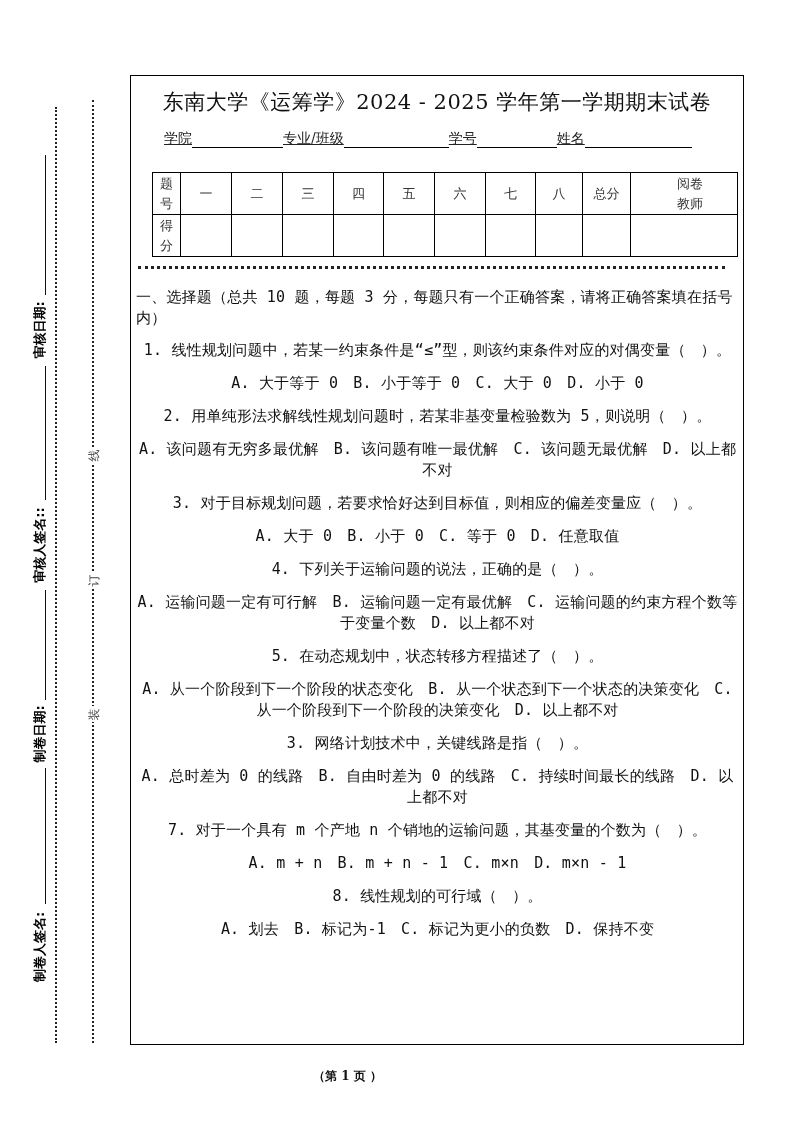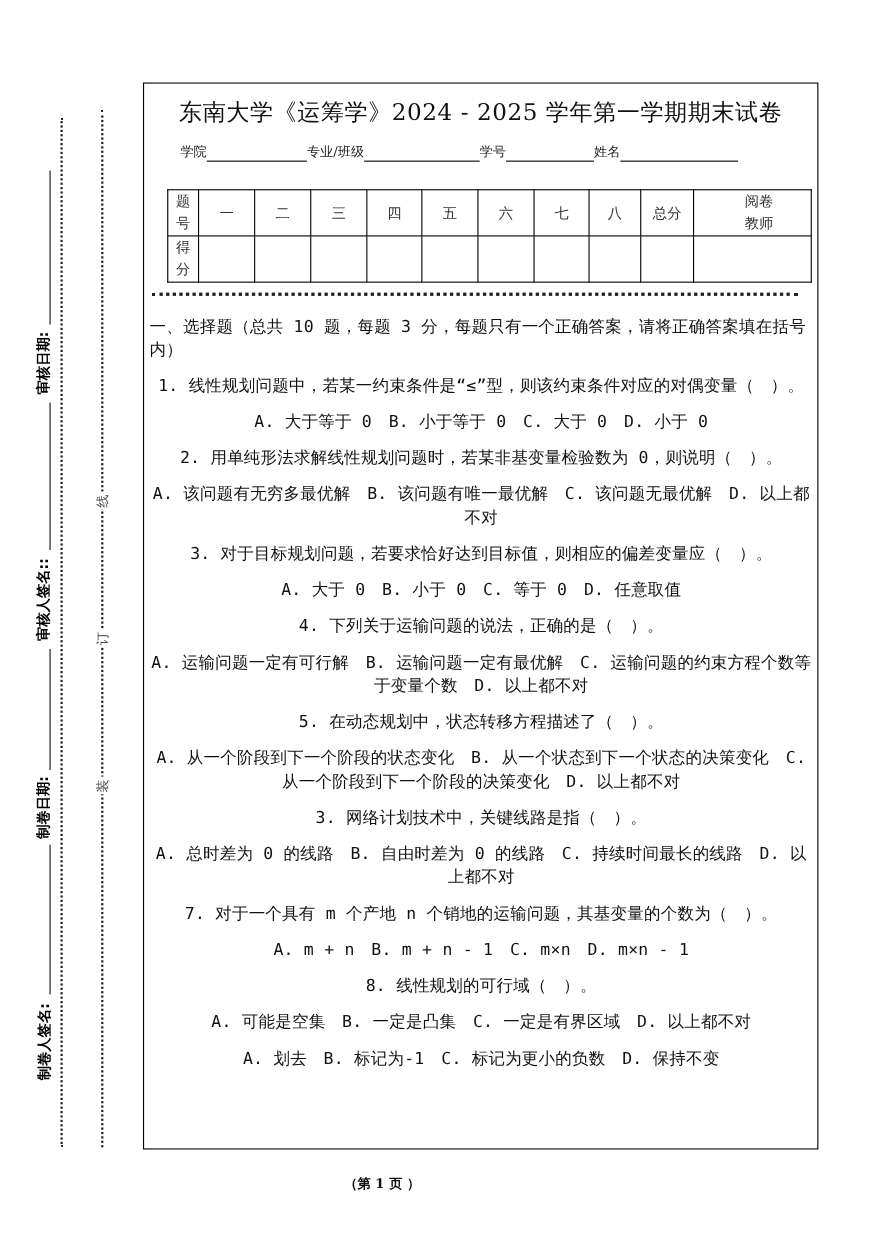--- a/index.html
+++ b/index.html
@@ -12,21 +12,21 @@
   .vlabel { position:absolute; left:29px; width:22px; display:flex; align-items:center; justify-content:center; }
   .vlabel span { display:block; transform:rotate(-90deg); white-space:nowrap;
                  font-family:"DejaVu Sans","Liberation Sans",sans-serif; font-weight:bold; font-size:13px; color:#000; }
   .bind-char { position:absolute; left:86px; width:16px; height:16px; background:#fff;
                display:flex; align-items:center; justify-content:center; }
   .bind-char span { transform:rotate(-90deg); font-size:12px; color:#444; }
 
   
   .frame { position:absolute; left:130px; top:75px; width:614px; height:970px; border:1.5px solid #000; box-sizing:border-box; }
   .title { position:absolute; left:0; right:0; top:12px; text-align:center; font-size:21px; letter-spacing:0.5px; color:#111; }
-  .info { position:absolute; left:33px; top:54px; font-size:12px; display:flex; align-items:flex-end; color:#222; }
+  .info { position:absolute; left:33px; top:54px; font-size:14px; display:flex; align-items:flex-end; color:#222;text-decoration:underline; }
   .info .fld { display:inline-block; border-bottom:1px solid #000; height:12px; }
   .info .lbl { white-space:nowrap; }
 
   table.score { position:absolute; left:21px; top:96px; border-collapse:collapse; font-size:13px; color:#333; }
   table.score td { border:1px solid #000; text-align:center; vertical-align:middle; padding:0; }
   table.score tr { height:42px; }
   .stack { line-height:20px; }
   .sep { position:absolute; left:7px; width:587px; top:190px; border-top:3px dotted #222; height:0; }
 
   .content { position:absolute; left:5px; right:4px; top:211px; font-size:15px; line-height:21px; color:#111;
@@ -135,38 +135,37 @@
     </table>
 
   <div class="sep"></div>
 
   <div class="content">
     <p class="sec">一、选择题（总共 10 题，每题 3 分，每题只有一个正确答案，请将正确答案填在括号内）</p>
 
     <p class="q">1. 线性规划问题中，若某一约束条件是“≤”型，则该约束条件对应的对偶变量（　）。</p>
     <p class="q">A. 大于等于 0　B. 小于等于 0　C. 大于 0　D. 小于 0</p>
 
-    <p class="q">2. 用单纯形法求解线性规划问题时，若某非基变量检验数为 0，则说明（　）。</p>
+    <p class="q">2. 用单纯形法求解线性规划问题时，若某非基变量检验数为 5，则说明（　）。</p>
     <p class="q">A. 该问题有无穷多最优解　B. 该问题有唯一最优解　C. 该问题无最优解　D. 以上都不对</p>
 
     <p class="q">3. 对于目标规划问题，若要求恰好达到目标值，则相应的偏差变量应（　）。</p>
     <p class="q">A. 大于 0　B. 小于 0　C. 等于 0　D. 任意取值</p>
 
     <p class="q">4. 下列关于运输问题的说法，正确的是（　）。</p>
     <p class="q">A. 运输问题一定有可行解　B. 运输问题一定有最优解　C. 运输问题的约束方程个数等于变量个数　D. 以上都不对</p>
 
     <p class="q">5. 在动态规划中，状态转移方程描述了（　）。</p>
     <p class="q">A. 从一个阶段到下一个阶段的状态变化　B. 从一个状态到下一个状态的决策变化　C. 从一个阶段到下一个阶段的决策变化　D. 以上都不对</p>
 
     <p class="q">3. 网络计划技术中，关键线路是指（　）。</p>
     <p class="q">A. 总时差为 0 的线路　B. 自由时差为 0 的线路　C. 持续时间最长的线路　D. 以上都不对</p>
 
     <p class="q">7. 对于一个具有 m 个产地 n 个销地的运输问题，其基变量的个数为（　）。</p>
     <p class="q">A. m + n　B. m + n - 1　C. m×n　D. m×n - 1</p>
 
     <p class="q">8. 线性规划的可行域（　）。</p>
-    <p class="q">A. 可能是空集　B. 一定是凸集　C. 一定是有界区域　D. 以上都不对</p>
 
     <p class="q">A. 划去　B. 标记为-1　C. 标记为更小的负数　D. 保持不变</p>
   </div>
 </div>
 
 <div class="footer">（第 1 页 ）</div>
 
 </body></html>

